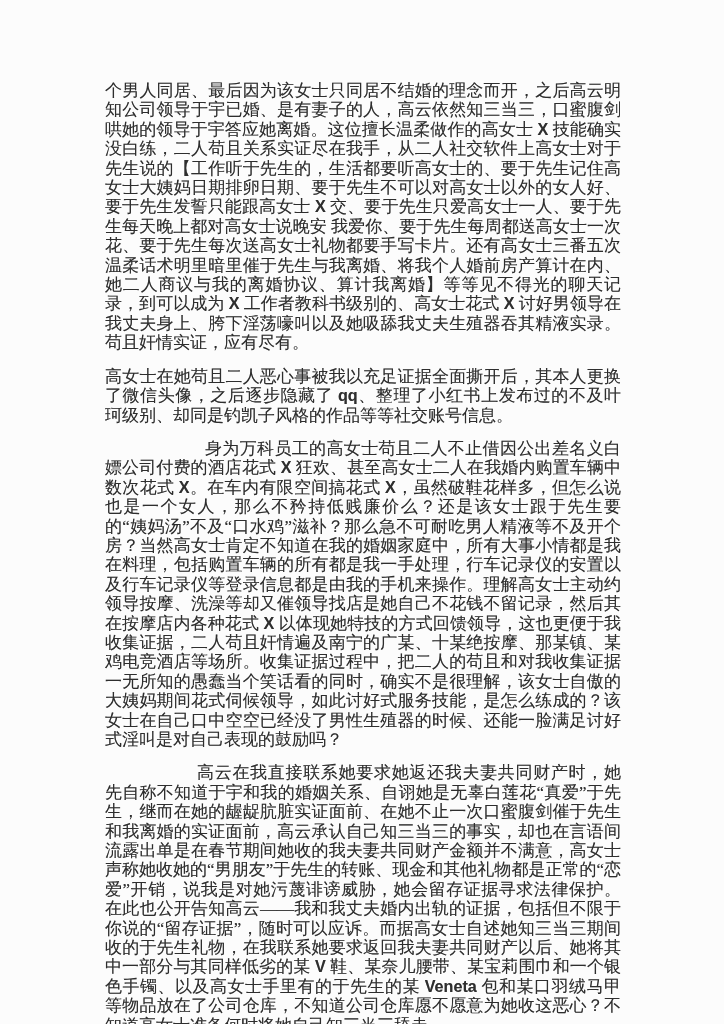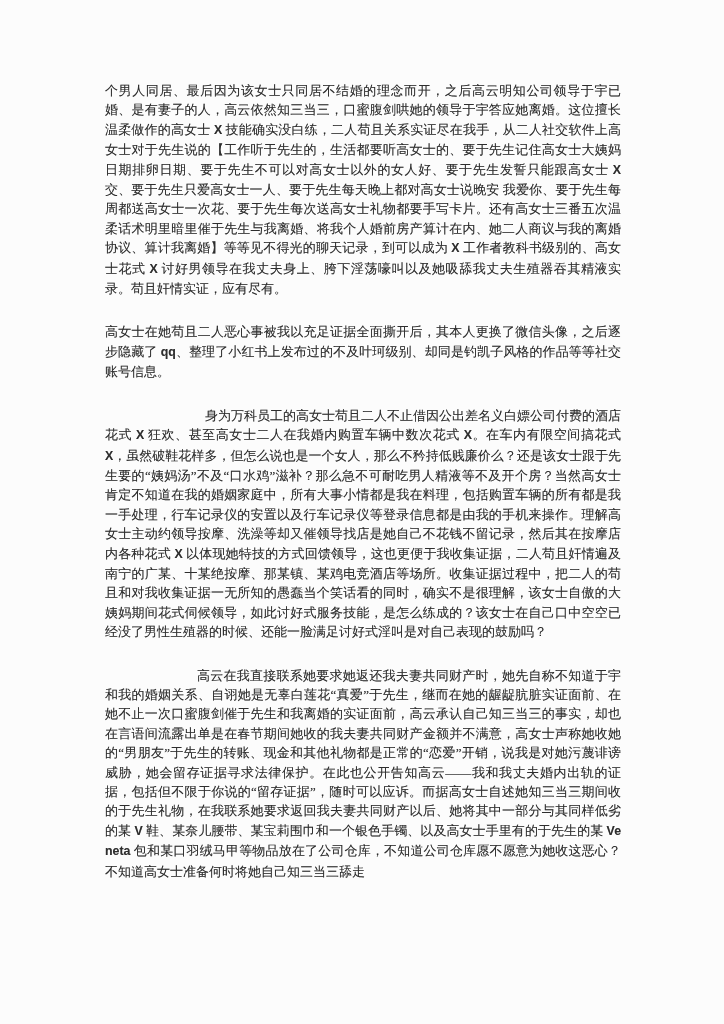--- a/index.html
+++ b/index.html
@@ -17,29 +17,29 @@
     font-family: "Liberation Serif", "DejaVu Serif", serif;
   }
   .content {
     position: absolute;
     left: 105px;
     top: 81px;
     width: 516px;
   }
   .para {
     margin: 0;
-    font-size: 13px;
+    font-size: 17px;
     line-height: 19.4px;
     text-align: justify;
     color: #2e2e2e;
     text-shadow: 0 0 0.5px rgba(70,70,70,0.45);
     word-break: break-all;
   }
   .para + .para {
-    margin-top: 24px;
+    margin-top: 14px;
   }
   
   .lx {
     font-family: "Liberation Sans", "DejaVu Sans", sans-serif;
     font-weight: bold;
     font-size: 0.95em;
   }
 </style>
 </head>
 <body>

